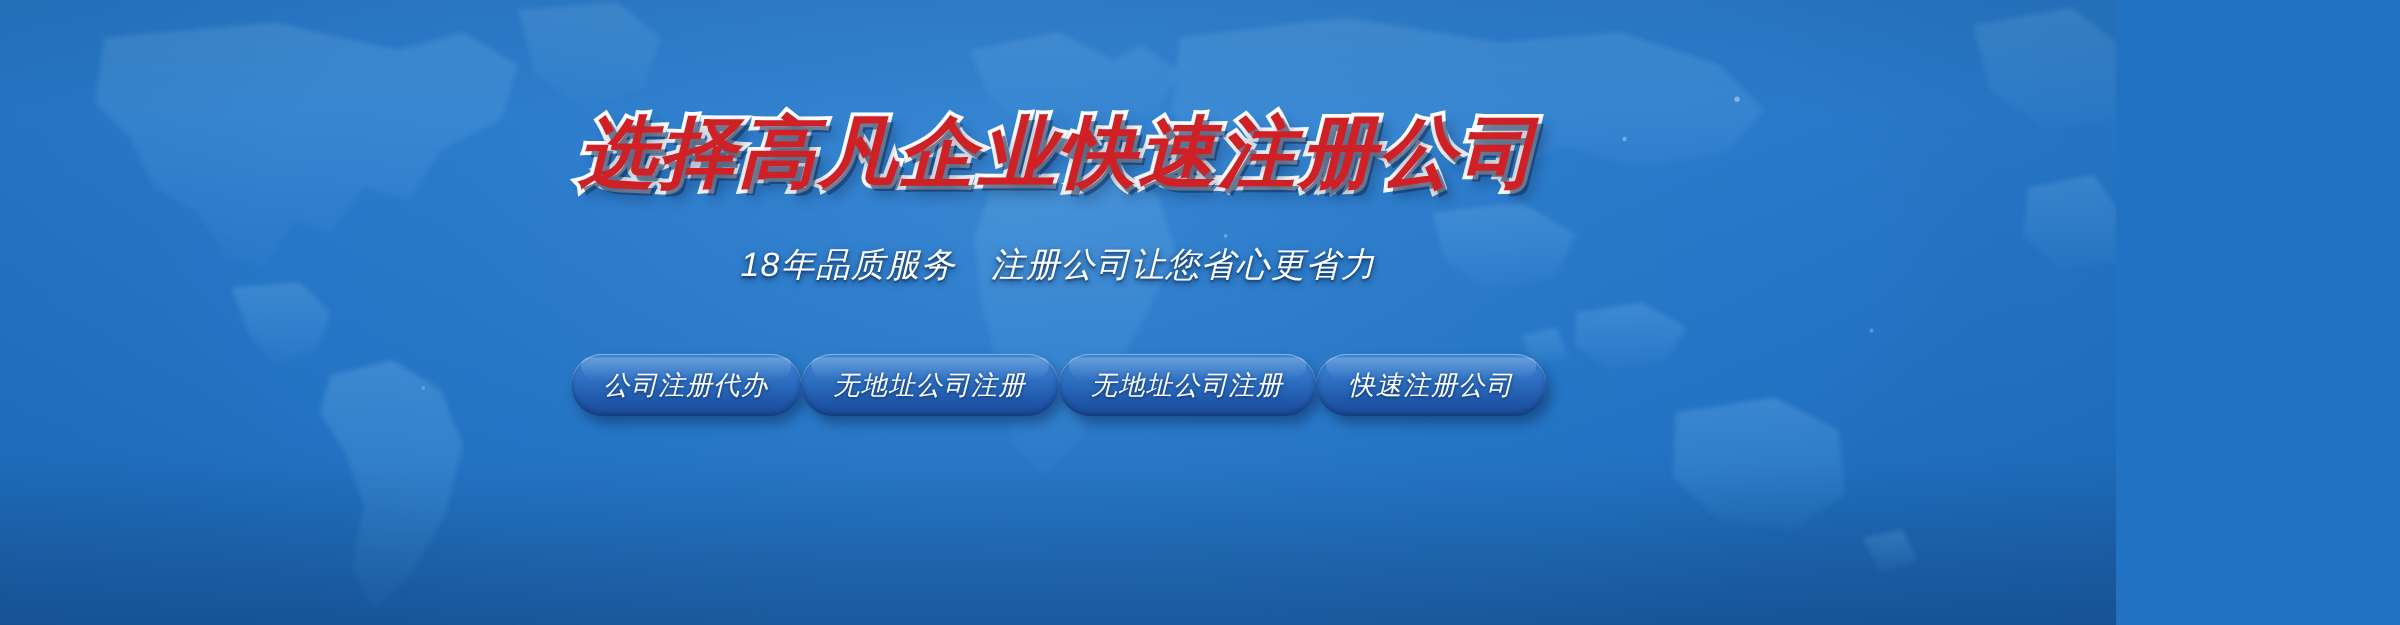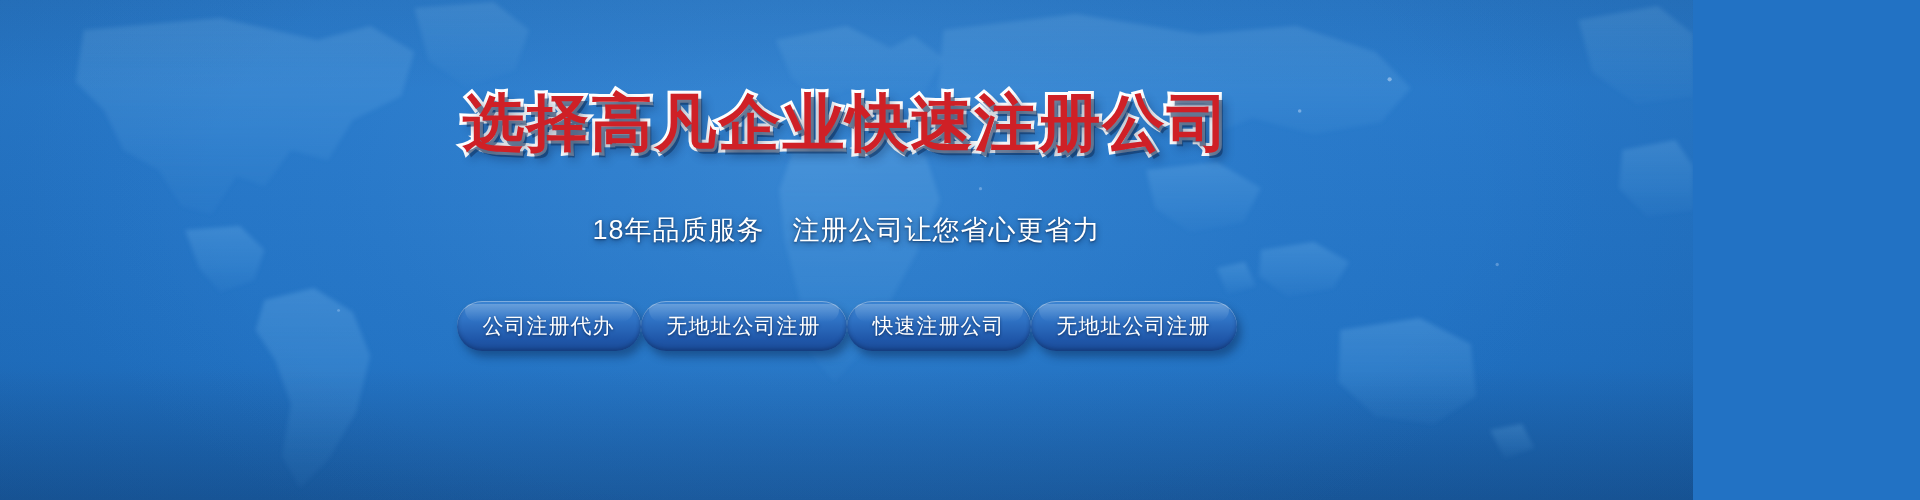--- a/index.html
+++ b/index.html
@@ -6,20 +6,21 @@
   body{
     width:1920px;height:500px;overflow:hidden;
     font-family:"Liberation Sans","DejaVu Sans",sans-serif;
     background:#2272c4;
   }
   .banner{
     position:relative;width:1693px;height:500px;overflow:hidden;
     background:
       radial-gradient(ellipse 1100px 620px at 48% 34%, rgba(95,170,235,0.30) 0%, rgba(70,150,225,0.13) 42%, rgba(0,0,0,0) 72%),
       linear-gradient(180deg,#2a7bcb 0%, #2474c5 40%, #2070c1 72%, #1c63ad 100%);
+    font-style: italic;
   }
   
   .vignette{
     position:absolute;inset:0;
     background:
       radial-gradient(ellipse 1400px 700px at 50% 38%, rgba(0,0,0,0) 45%, rgba(8,40,80,0.18) 100%),
       linear-gradient(180deg, rgba(10,45,90,0.10) 0%, rgba(0,0,0,0) 18%, rgba(0,0,0,0) 74%, rgba(8,38,78,0.20) 100%);
     pointer-events:none;
   }
   .worldmap{
@@ -47,21 +48,21 @@
     color:#cf2026;
     -webkit-text-stroke:6px #ffffff;
     paint-order:stroke fill;
     text-shadow:
        4px 5px 0 rgba(15,45,90,0.55),
        6px 7px 10px rgba(10,35,75,0.45);
     white-space:nowrap;
   }
 
   .subtitle{
-    margin-top:58px;
+    margin-top:40px;
     font-size:27px;
     color:#ffffff;
     letter-spacing:1px;
     font-weight:normal;
     text-shadow:0 2px 6px rgba(8,35,75,0.70), 0 1px 2px rgba(8,35,75,0.6);
     white-space:nowrap;
   }
 
   .btn-row{
     margin-top:53px;
@@ -163,18 +164,18 @@
 
   <div class="content">
 
     <div class="title">选择高凡企业快速注册公司</div>
 
     <div class="subtitle">18年品质服务　注册公司让您省心更省力</div>
 
     <div class="btn-row">
       <div class="pill">公司注册代办</div>
       <div class="pill">无地址公司注册</div>
+      <div class="pill">无地址公司注册</div>
       <div class="pill">快速注册公司</div>
-      <div class="pill">无地址公司注册</div>
     </div>
 
   </div>
 </div>
 
 </body></html>

